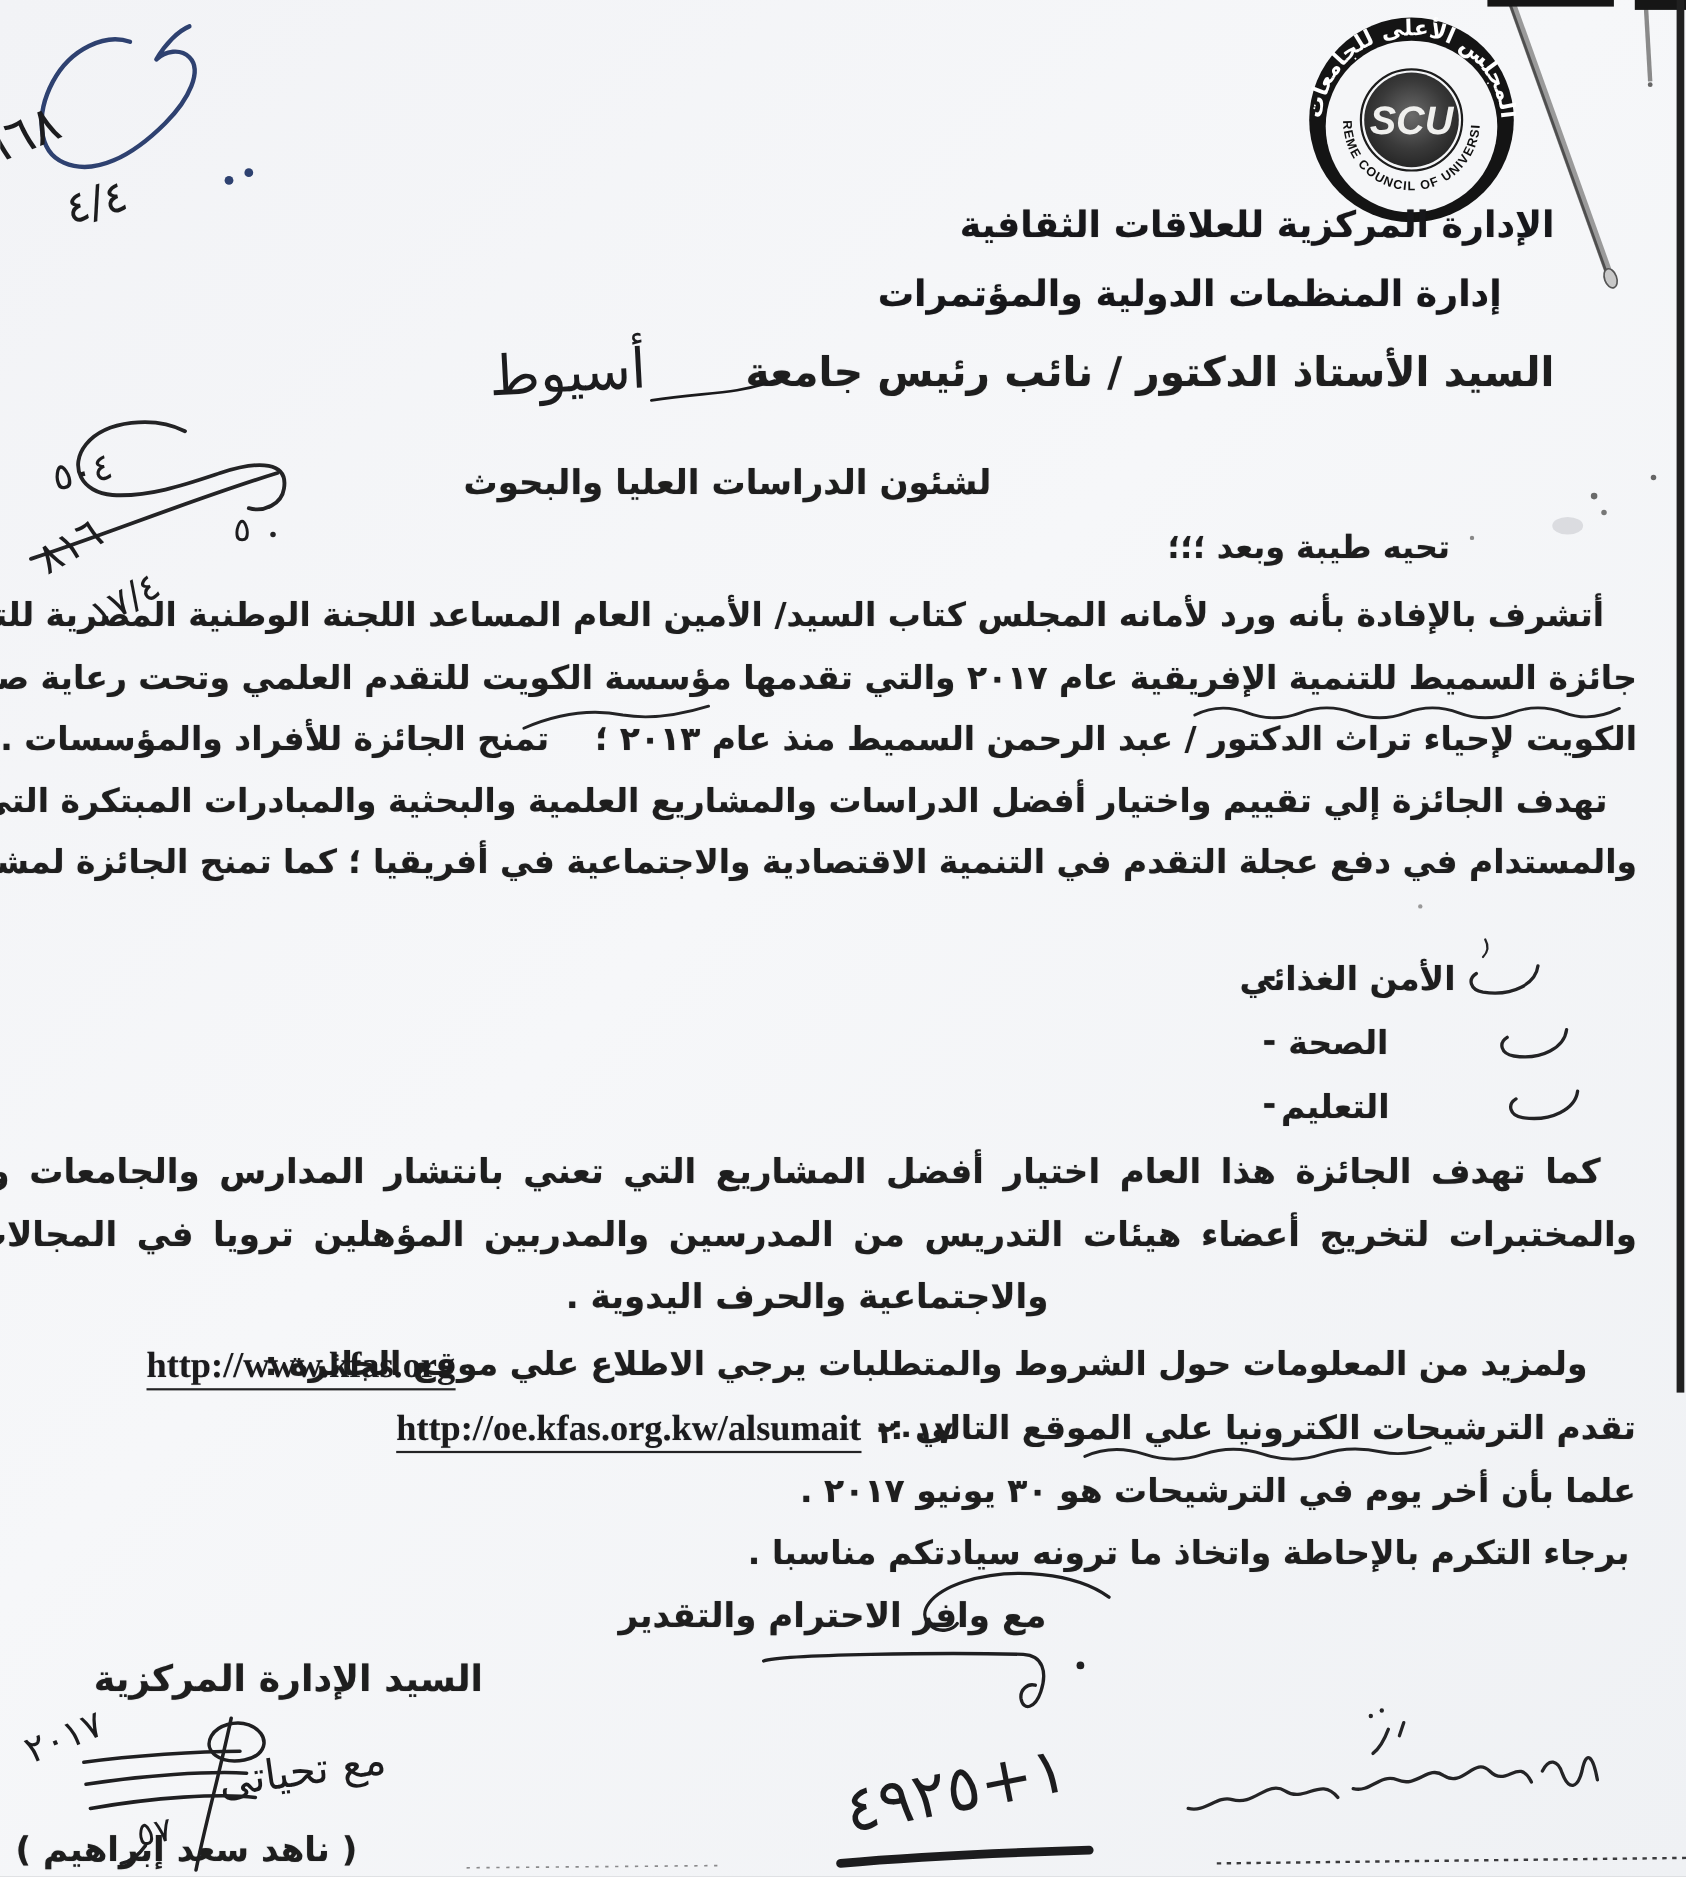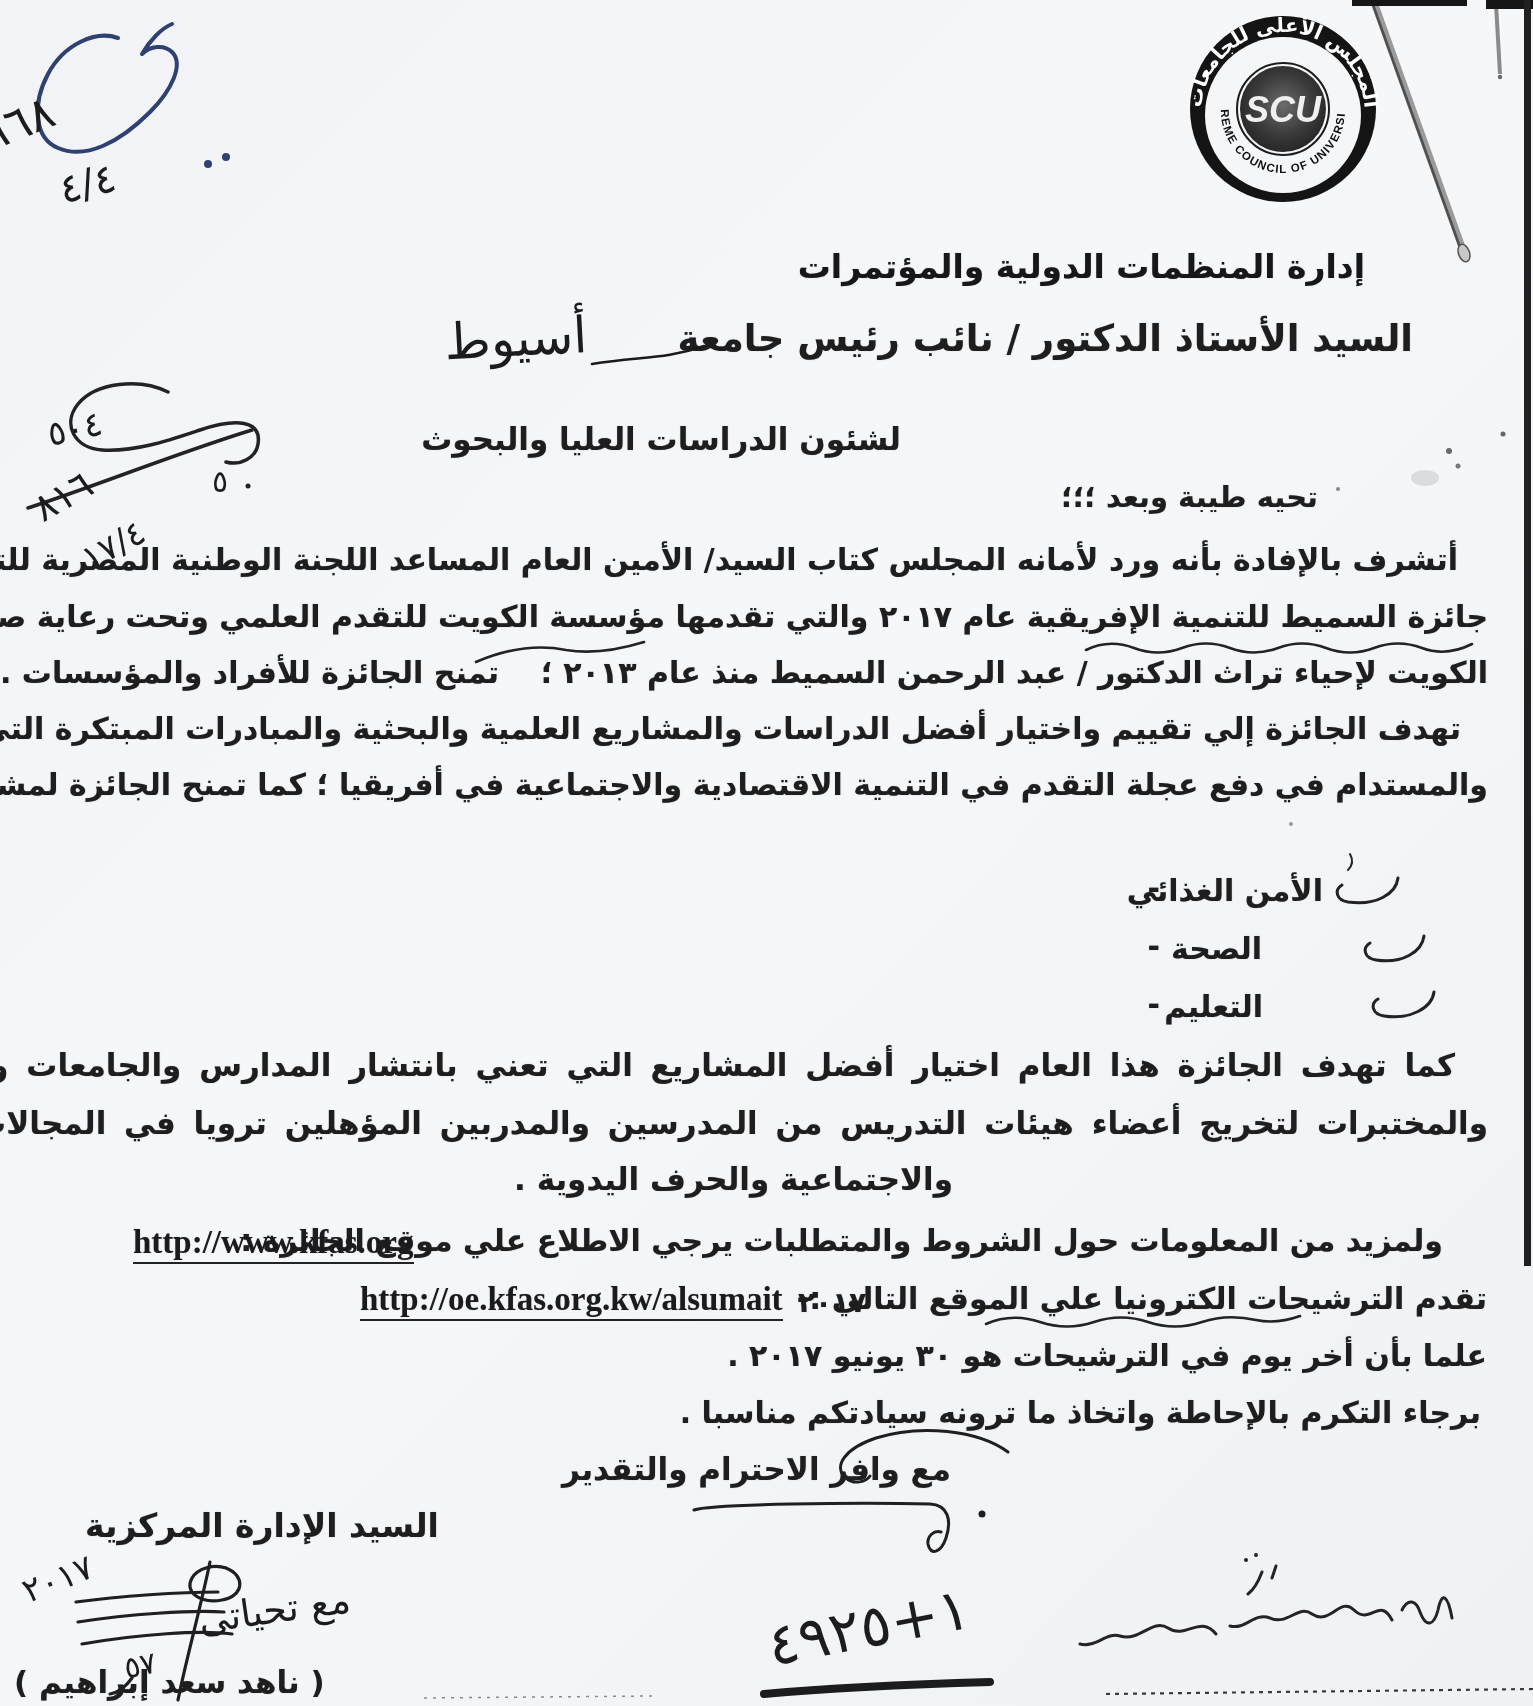--- a/index.html
+++ b/index.html
@@ -61,20 +61,21 @@
       </text>
       <text font-size="11.5" font-weight="bold" fill="#101010" letter-spacing="1.2" font-family="Liberation Sans, sans-serif">
         <textPath href="#arcBot" startOffset="50%" text-anchor="middle">SUPREME COUNCIL OF UNIVERSITIES</textPath>
       </text>
       <circle cx="95" cy="95" r="46" fill="none" stroke="#1c1c1c" stroke-width="2"></circle>
       <circle cx="95" cy="95" r="43" fill="url(#ctr)"></circle>
       <text x="95" y="108" text-anchor="middle" font-size="36" font-weight="bold" font-style="italic" fill="#f0f0ee" font-family="Liberation Sans, sans-serif">SCU</text>
     </svg>
   </div>
 
+  <div class="ln dept" style="right:120px;top:183px;">الإدارة المركزية للعلاقات الثقافية</div>
   <div class="ln dept" style="right:168px;top:246px;">إدارة المنظمات الدولية والمؤتمرات</div>
 
   <div class="ln" style="right:632px;top:420px;font-size:31px;">لشئون الدراسات العليا والبحوث</div>
   <div class="ln" style="right:120px;top:316px;font-size:37px;">السيد الأستاذ الدكتور / نائب رئيس جامعة</div>
   <div class="ln" style="right:215px;top:479px;font-size:29px;">تحيه طيبة وبعد ؛؛؛</div>
 
   <div class="ln" style="right:75px;top:541px;">أتشرف بالإفادة بأنه ورد لأمانه المجلس كتاب السيد/ الأمين العام المساعد اللجنة الوطنية المصرية للتربية والثقافة بشأن</div>
   <div class="ln" style="right:45px;top:598px;">جائزة السميط للتنمية الإفريقية عام ٢٠١٧ والتي تقدمها مؤسسة الكويت للتقدم العلمي وتحت رعاية صاحب السمو أمير دولة</div>
   <div class="ln" style="right:45px;top:654px;">الكويت لإحياء تراث الدكتور / عبد الرحمن السميط منذ عام ٢٠١٣ ؛ &nbsp;&nbsp; تمنح الجائزة للأفراد والمؤسسات .</div>
 

